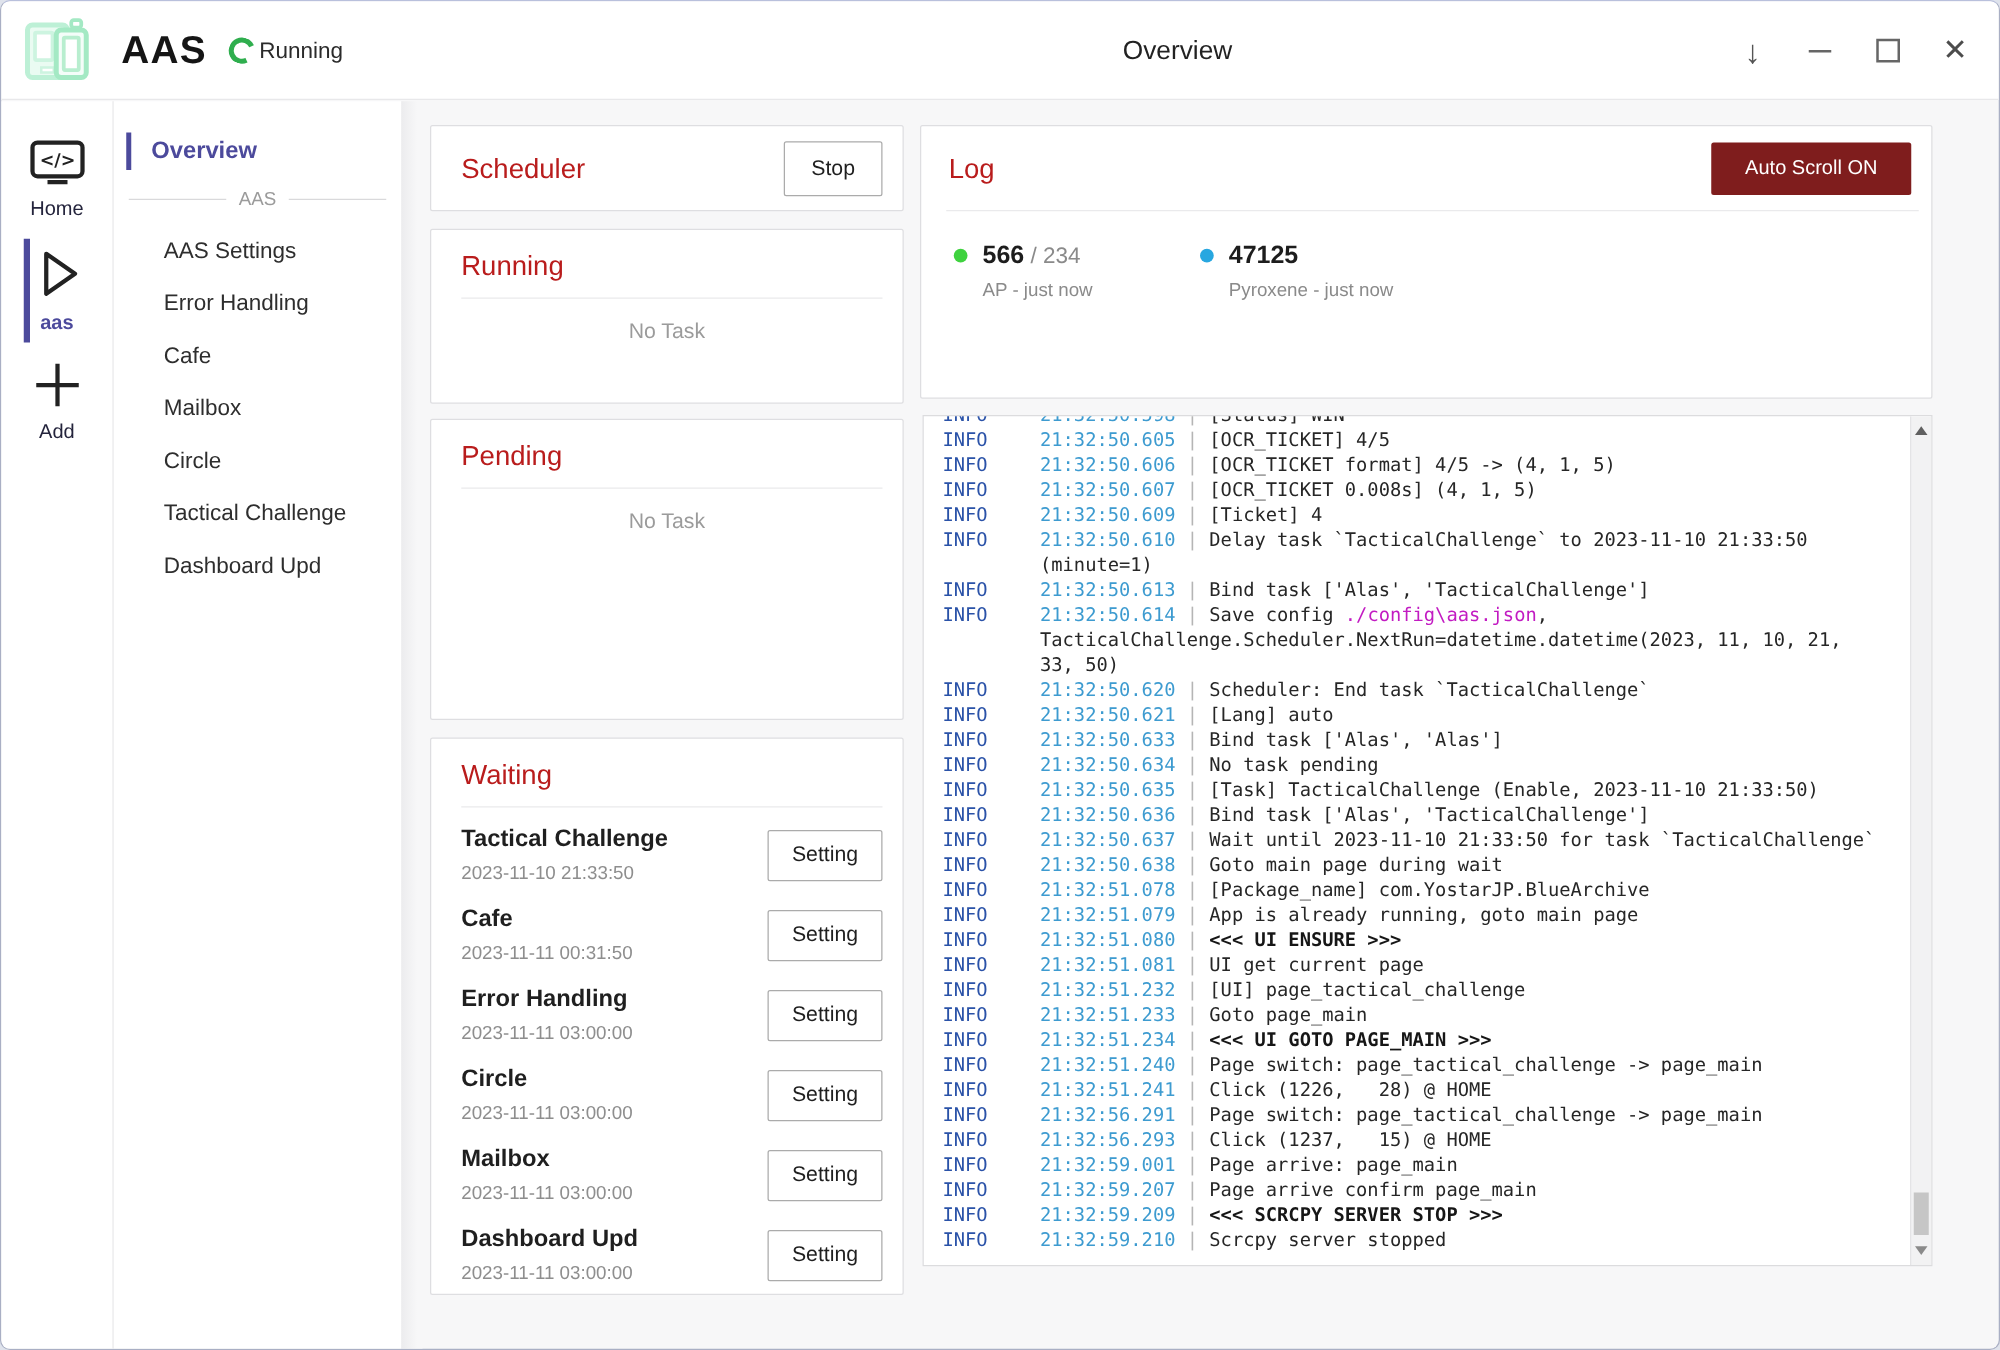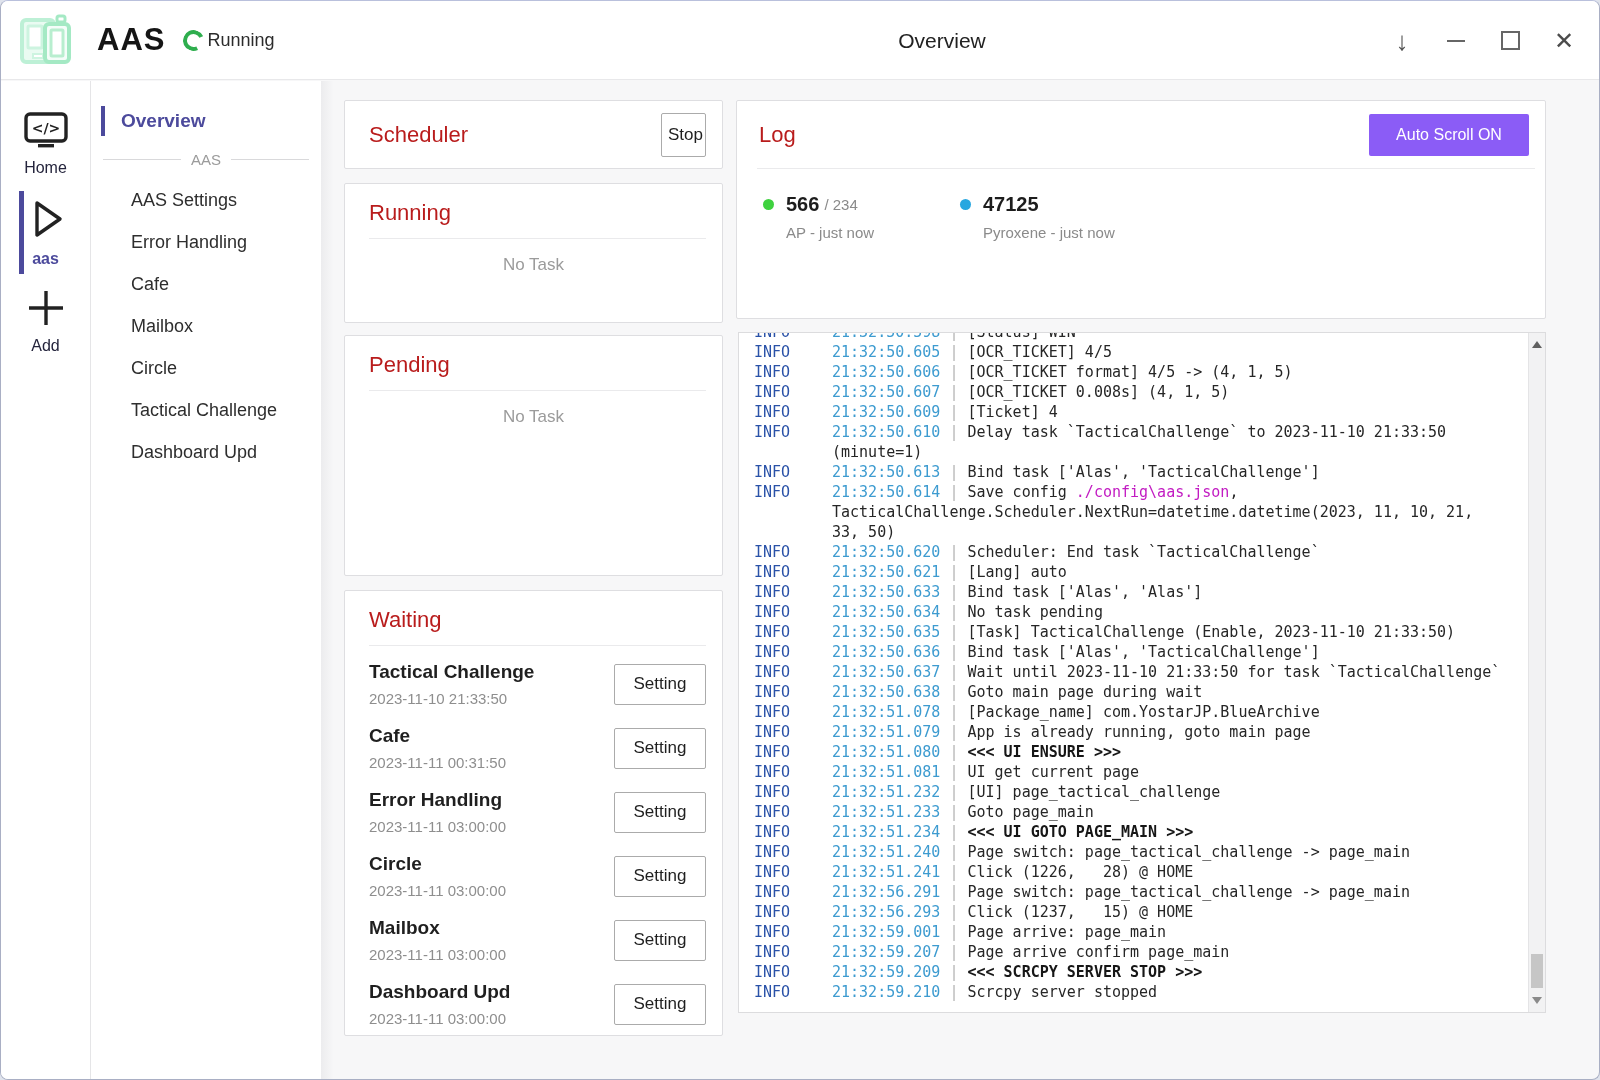--- a/index.html
+++ b/index.html
@@ -35,43 +35,43 @@
   .nav-overview::before{content:'';position:absolute;left:10px;top:3px;bottom:3px;width:4px;background:#4c4a9c;}
   .nav-group-head{display:flex;align-items:center;height:40px;padding:0 12px;color:#9b9b9b;font-size:15px;}
   .nav-group-head .rule{flex:1;height:1px;background:#d9d9db;}
   .nav-group-head .g-lbl{padding:0 10px;}
   .nav-item{height:42px;line-height:42px;padding-left:40px;font-size:18px;color:#2e2e2e;cursor:pointer;}
   
   .panel{position:absolute;background:#fff;border:1px solid #dedee1;border-radius:2px;}
   .panel h2{margin:0;font-size:22px;font-weight:400;color:#b91c1c;}
   .p-scheduler{left:343px;top:99px;width:379px;height:69px;display:flex;align-items:center;justify-content:space-between;padding:0 16px 0 24px;}
   .btn-plain{background:#fff;border:1px solid #ababab;border-radius:2px;font-size:17px;color:#1f1f1f;cursor:pointer;font-family:"Liberation Sans",sans-serif;}
-  .btn-stop{width:45px;height:44px;text-align:center;}
+  .btn-stop{width:79px;height:44px;text-align:center;}
   .p-running{left:343px;top:182px;width:379px;height:140px;}
   .p-pending{left:343px;top:334px;width:379px;height:241px;}
   .p-waiting{left:343px;top:589px;width:379px;height:446px;}
   .panel-head{padding:16px 24px 12px;}
   .divider{height:1px;background:#eaeaec;margin:0 16px 0 24px;}
   .empty-text{margin-top:16px;text-align:center;font-size:17px;color:#9b9b9b;}
   .task-list{padding:6px 16px 0 24px;}
   .task-row{display:flex;align-items:center;justify-content:space-between;padding:9px 0;}
   .task-name{font-size:19px;font-weight:700;color:#1f1f1f;}
   .task-date{margin-top:7px;font-size:15px;color:#8e8e8e;}
   .btn-setting{width:92px;height:41px;}
   
   .p-loghead{left:735px;top:99px;width:810px;height:219px;}
   .loghead-row{display:flex;align-items:center;justify-content:space-between;padding:13px 16px 12px 22px;}
-  .btn-autoscroll{width:160px;height:42px;background:#8b5cf6;color:#fff;border:none;border-radius:2px;font-size:16px;cursor:pointer;font-family:"Liberation Sans",sans-serif;}
+  .btn-autoscroll{width:160px;height:42px;background:#7f1d1d;color:#fff;border:none;border-radius:2px;font-size:16px;cursor:pointer;font-family:"Liberation Sans",sans-serif;}
   .loghead-div{height:1px;background:#eaeaec;margin:0 10px 0 20px;}
   .stat-row{display:flex;padding:24px 0 0 26px;}
   .stat{width:197px;}
   .stat-top{display:flex;align-items:center;}
   .stat-dot{width:11px;height:11px;border-radius:50%;margin-right:12px;flex:none;}
   .stat-val{font-size:20px;font-weight:700;color:#1d1d1d;}
-  .stat-suffix{font-size:15px;color:#8a8a8a;margin-left:5px;}
+  .stat-suffix{font-size:18px;color:#8a8a8a;margin-left:5px;}
   .stat-label{margin-top:8px;padding-left:23px;font-size:15px;color:#8a8a8a;}
   
   .log-console{position:absolute;left:737px;top:331px;width:808px;height:681px;background:#fff;border:1px solid #dcdcde;overflow:hidden;}
   .log-scroll{position:absolute;top:0;left:0;right:17px;bottom:0;overflow:hidden;
     font-family:"DejaVu Sans Mono",monospace;font-size:15px;line-height:20px;color:#262626;}
   .log-lines{margin-top:-11px;}
   .log-line{position:relative;padding-left:93px;white-space:pre-wrap;}
   .log-level{position:absolute;left:15px;color:#2a52a8;}
   .log-time{color:#3d9bd0;}
   .log-sep{color:#b5b5b5;}

